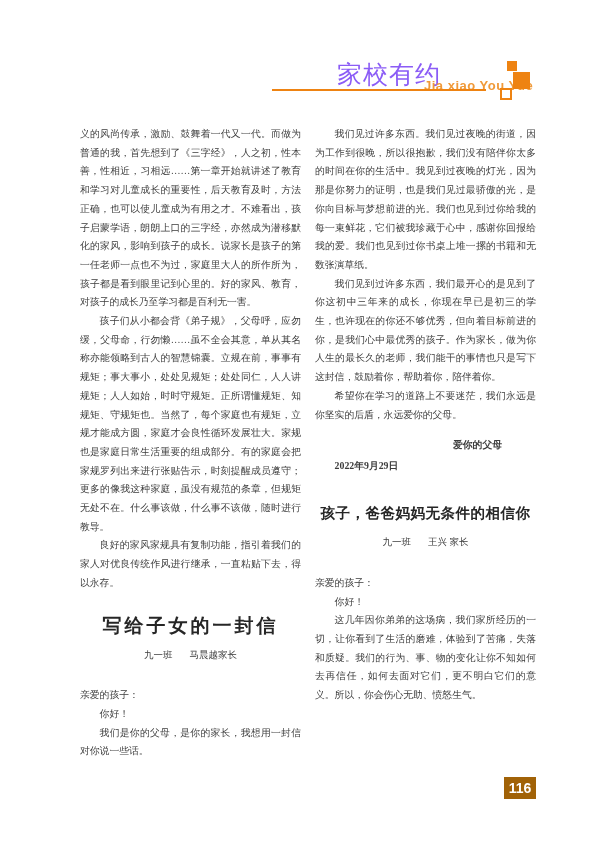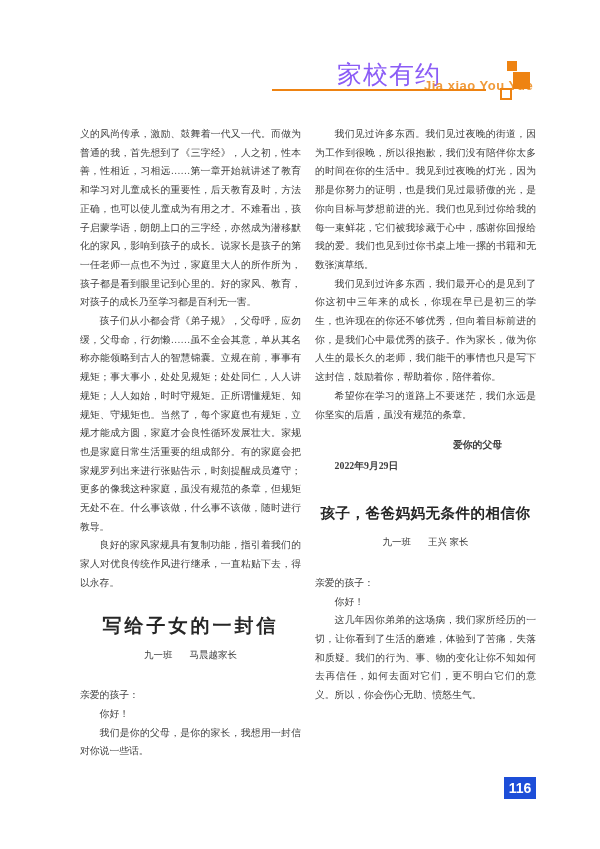--- a/index.html
+++ b/index.html
@@ -50,21 +50,21 @@
     text-align:center;text-indent:0;font-size:9.5px;color:#3c3c3c;
     margin:0 0 22px;break-inside:avoid;
   }
   .byline .byline-name{margin-left:1.8em;}
   .sig-block{break-inside:avoid;margin:10px 0 16px;}
   .sig-name{text-align:right;text-indent:0;font-weight:bold;padding-right:34px;line-height:21px;}
   .sig-date{text-align:left;text-indent:0;font-weight:bold;padding-right:10px;line-height:21px;}
   
   .page-badge{
     position:absolute;left:504px;top:777px;width:32px;height:22px;
-    background:#1d4ed8;color:#ffffff;
+    background:#a16207;color:#ffffff;
     font-family:"Liberation Sans","DejaVu Sans",sans-serif;
     font-weight:bold;font-size:14px;text-align:center;line-height:22px;
   }
 </style>
 </head>
 <body>
 
 <div class="page">
 
   <div class="header-title">家校有约</div>
@@ -82,21 +82,21 @@
 
     <div class="article-title">写给子女的一封信</div>
     <div class="byline">
       <span>九一班</span><span class="byline-name">马晨越家长</span>
     </div>
     <p class="no-indent">亲爱的孩子：</p>
     <p>你好！</p>
     <p>我们是你的父母，是你的家长，我想用一封信对你说一些话。</p>
     <p>我们见过许多东西。我们见过夜晚的街道，因为工作到很晚，所以很抱歉，我们没有陪伴你太多的时间在你的生活中。我见到过夜晚的灯光，因为那是你努力的证明，也是我们见过最骄傲的光，是你向目标与梦想前进的光。我们也见到过你给我的每一束鲜花，它们被我珍藏于心中，感谢你回报给我的爱。我们也见到过你书桌上堆一摞的书籍和无数张演草纸。</p>
     <p>我们见到过许多东西，我们最开心的是见到了你这初中三年来的成长，你现在早已是初三的学生，也许现在的你还不够优秀，但向着目标前进的你，是我们心中最优秀的孩子。作为家长，做为你人生的最长久的老师，我们能干的事情也只是写下这封信，鼓励着你，帮助着你，陪伴着你。</p>
-    <p>希望你在学习的道路上不要迷茫，我们永远是你坚实的后盾，虽没有规范的条章。</p>
+    <p>希望你在学习的道路上不要迷茫，我们永远是你坚实的后盾，永远爱你的父母。</p>
     <div class="sig-block">
       <p class="sig-name">爱你的父母</p>
       <p class="sig-date">2022年9月29日</p>
     </div>
 
     <div class="article-title long">孩子，爸爸妈妈无条件的相信你</div>
     <div class="byline">
       <span>九一班</span><span class="byline-name">王兴 家长</span>
     </div>
     <p class="no-indent">亲爱的孩子：</p>

